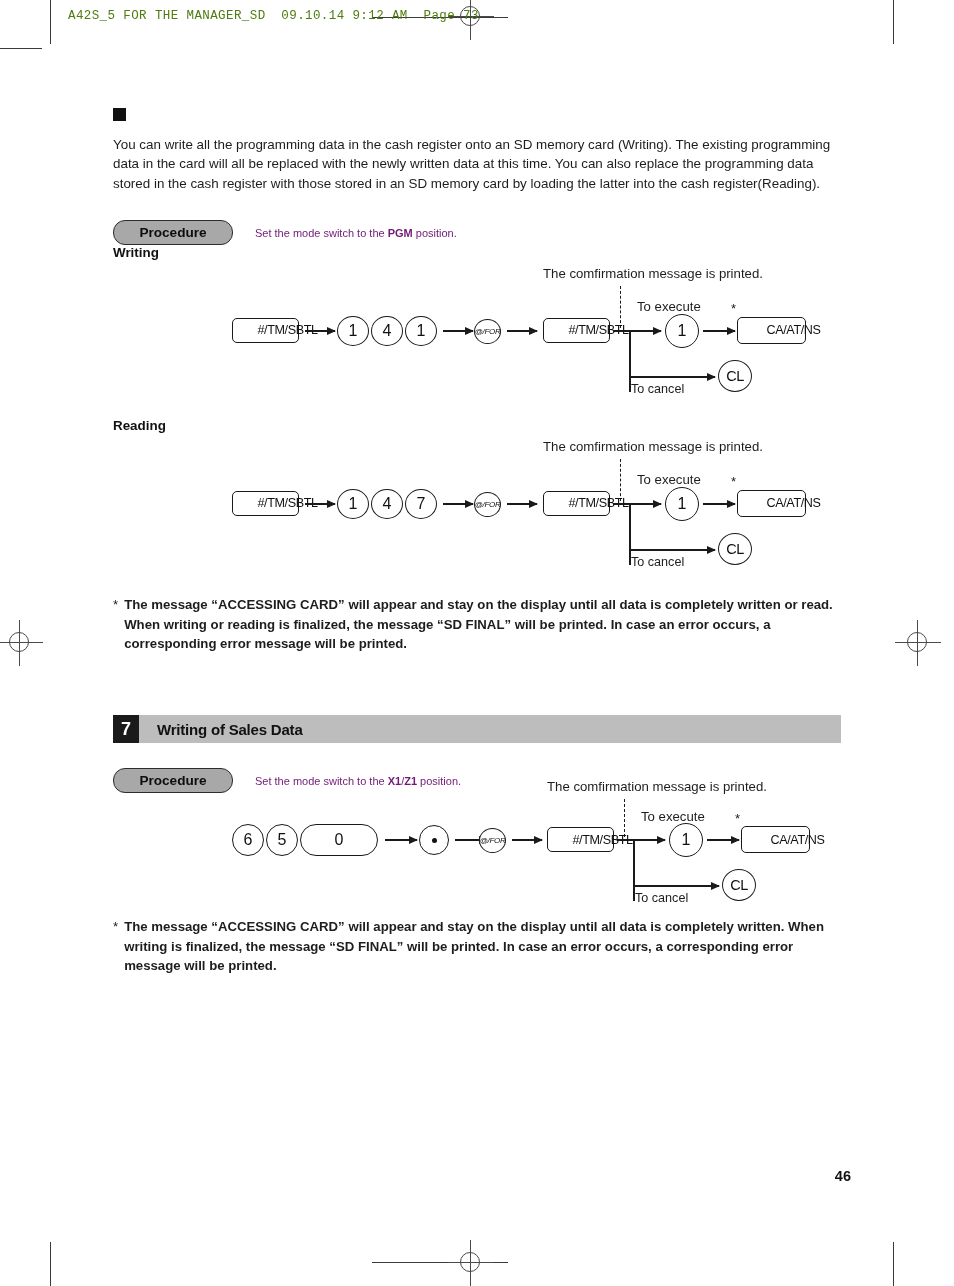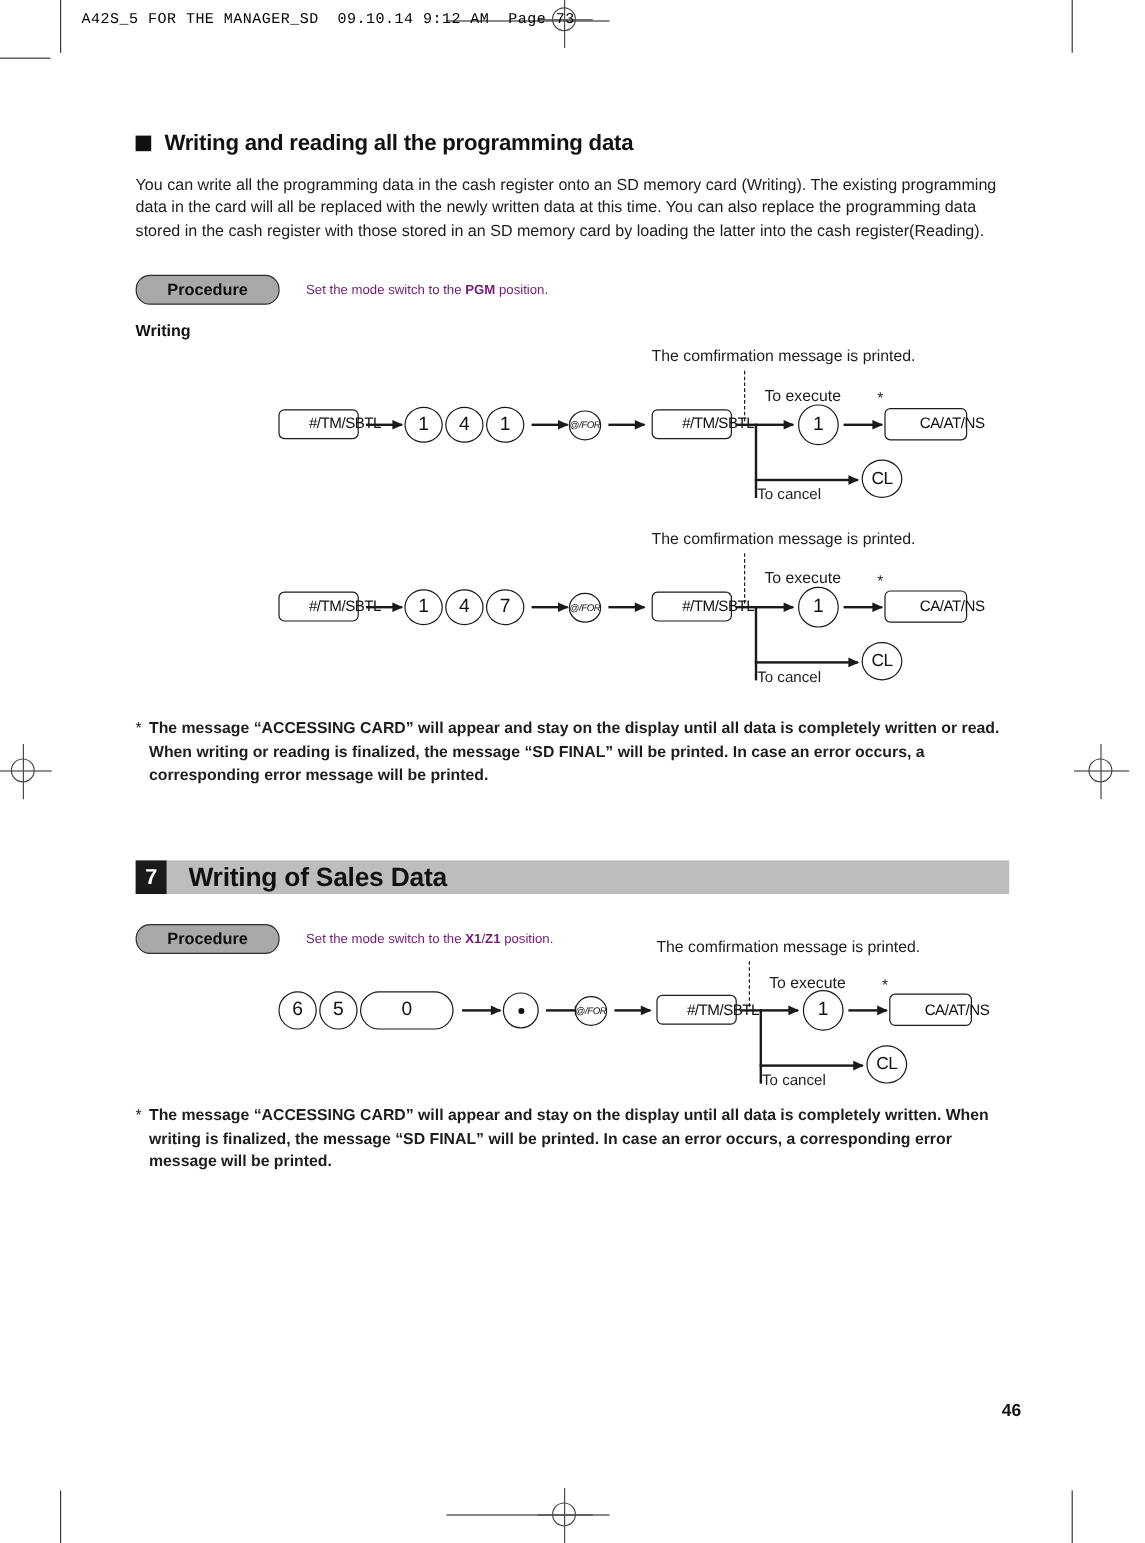--- a/index.html
+++ b/index.html
@@ -48,21 +48,21 @@
   }
 
   
   .runhead {
     position: absolute;
     left: 68px;
     top: 9px;
     font-family: "Liberation Mono", "DejaVu Sans Mono", monospace;
     font-size: 12.5px;
     letter-spacing: 0.4px;
-    color: #000000;
+    color: #4d7c0f;
     white-space: pre;
   }
 
   
   .content {
     position: absolute;
     left: 113px;
     top: 108px;
     width: 728px;
   }
@@ -115,21 +115,21 @@
   }
   .proctext {
     font-size: 11px;
     color: #701a75;
   }
   .proctext b { font-weight: bold; }
 
   .minihead {
     font-size: 13.4px;
     font-weight: bold;
-    margin-top: 14px;
+    margin-top: 0;
     color: #111;
   }
 
   
   .flowwrap {
     position: relative;
     height: 150px;
     margin-top: 2px;
   }
   .flowwrap.reading { height: 150px; }
@@ -230,21 +230,21 @@
     align-items: center;
     justify-content: center;
     flex: none;
   }
   .sectiontitle {
     flex: 1;
     background: #bdbdbd;
     display: flex;
     align-items: center;
     padding-left: 18px;
-    font-size: 22px;
+    font-size: 15px;
     font-weight: bold;
     color: #111;
     letter-spacing: -0.2px;
   }
 
   
   .note {
     display: flex;
     gap: 6px;
     font-size: 13.2px;
@@ -302,21 +302,20 @@
     <div class="vl"></div>
     <div class="hl"></div>
 </div>
 
 <div class="runhead">A42S_5 FOR THE MANAGER_SD  09.10.14 9:12 AM  Page 73</div>
 
 <div class="content">
 
   <h1 class="subhead">
     <span class="sqbullet"></span>
-    <span>Writing and reading all the programming data</span>
   </h1>
 
   <p class="body">You can write all the programming data in the cash register onto an SD memory card (Writing). The existing programming data in the card will all be replaced with the newly written data at this time. You can also replace the programming data stored in the cash register with those stored in an SD memory card by loading the latter into the cash register(Reading).</p>
 
   <div class="procrow">
     <div class="procbadge">Procedure</div>
     <div class="proctext">
       <span>Set the mode switch to the </span><b>PGM</b><span> position.</span>
     </div>
   </div>
@@ -344,20 +343,21 @@
     <div class="arrow" style="left:500px; top:68px; width:48px;"></div>
     <div class="key round" style="left:552px; top:52px; width:34px; height:34px;">1</div>
     <div class="arrow" style="left:590px; top:68px; width:32px;"></div>
     <div class="key rect" style="left:624px; top:55px; width:69px; height:27px;">CA/AT/NS</div>
 
     <div class="arrow" style="left:516px; top:114px; width:86px;"></div>
     <div class="key clkey" style="left:605px; top:98px; width:34px; height:32px;">CL</div>
     <div class="fl small" style="left:518px; top:120px;">To cancel</div>
   </div>
 
+  <div class="minihead" style="margin-top:6px;">Reading</div>
 
   <div class="flowwrap reading">
     <div class="fl" style="left:430px; top:4px;">The comfirmation message is printed.</div>
     <div class="dashline" style="left:507px; top:24px; height:42px;"></div>
 
     <div class="fl" style="left:524px; top:37px;">To execute</div>
     <div class="tinystar" style="left:618px; top:40px;">*</div>
 
     <div class="key rect" style="left:119px; top:56px; width:67px; height:25px;">#/TM/SBTL</div>
     <div class="arrow" style="left:192px; top:68px; width:30px;"></div>

